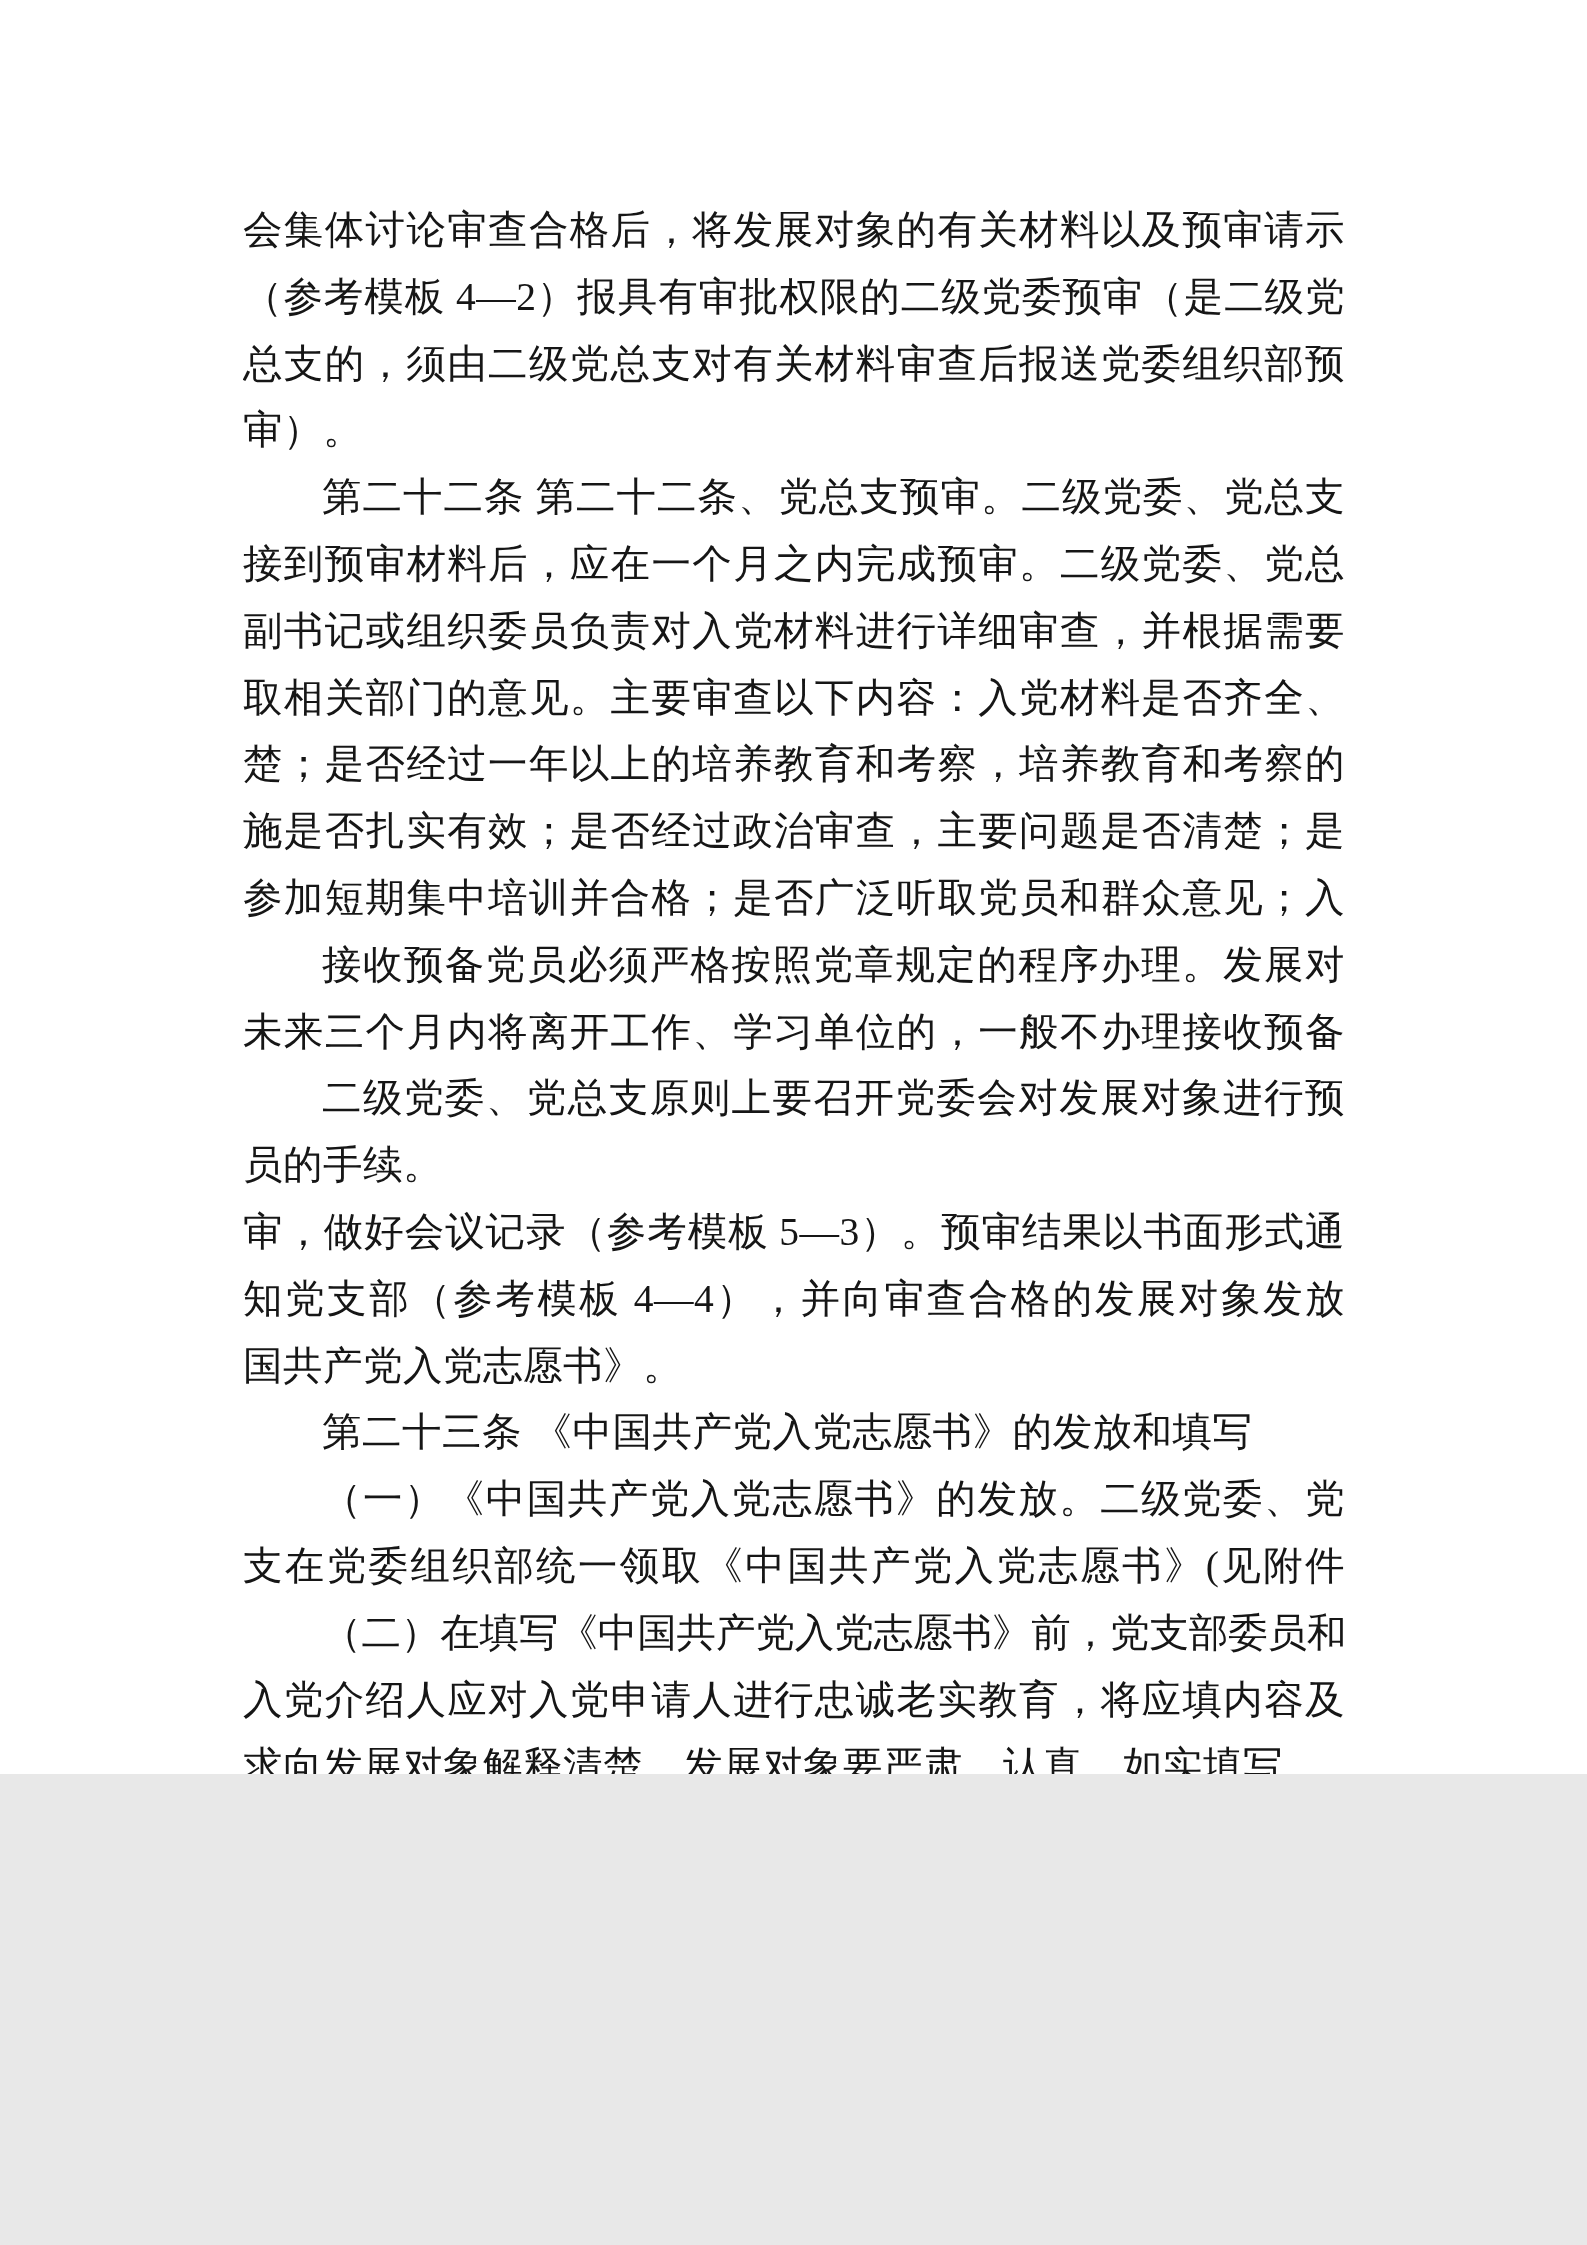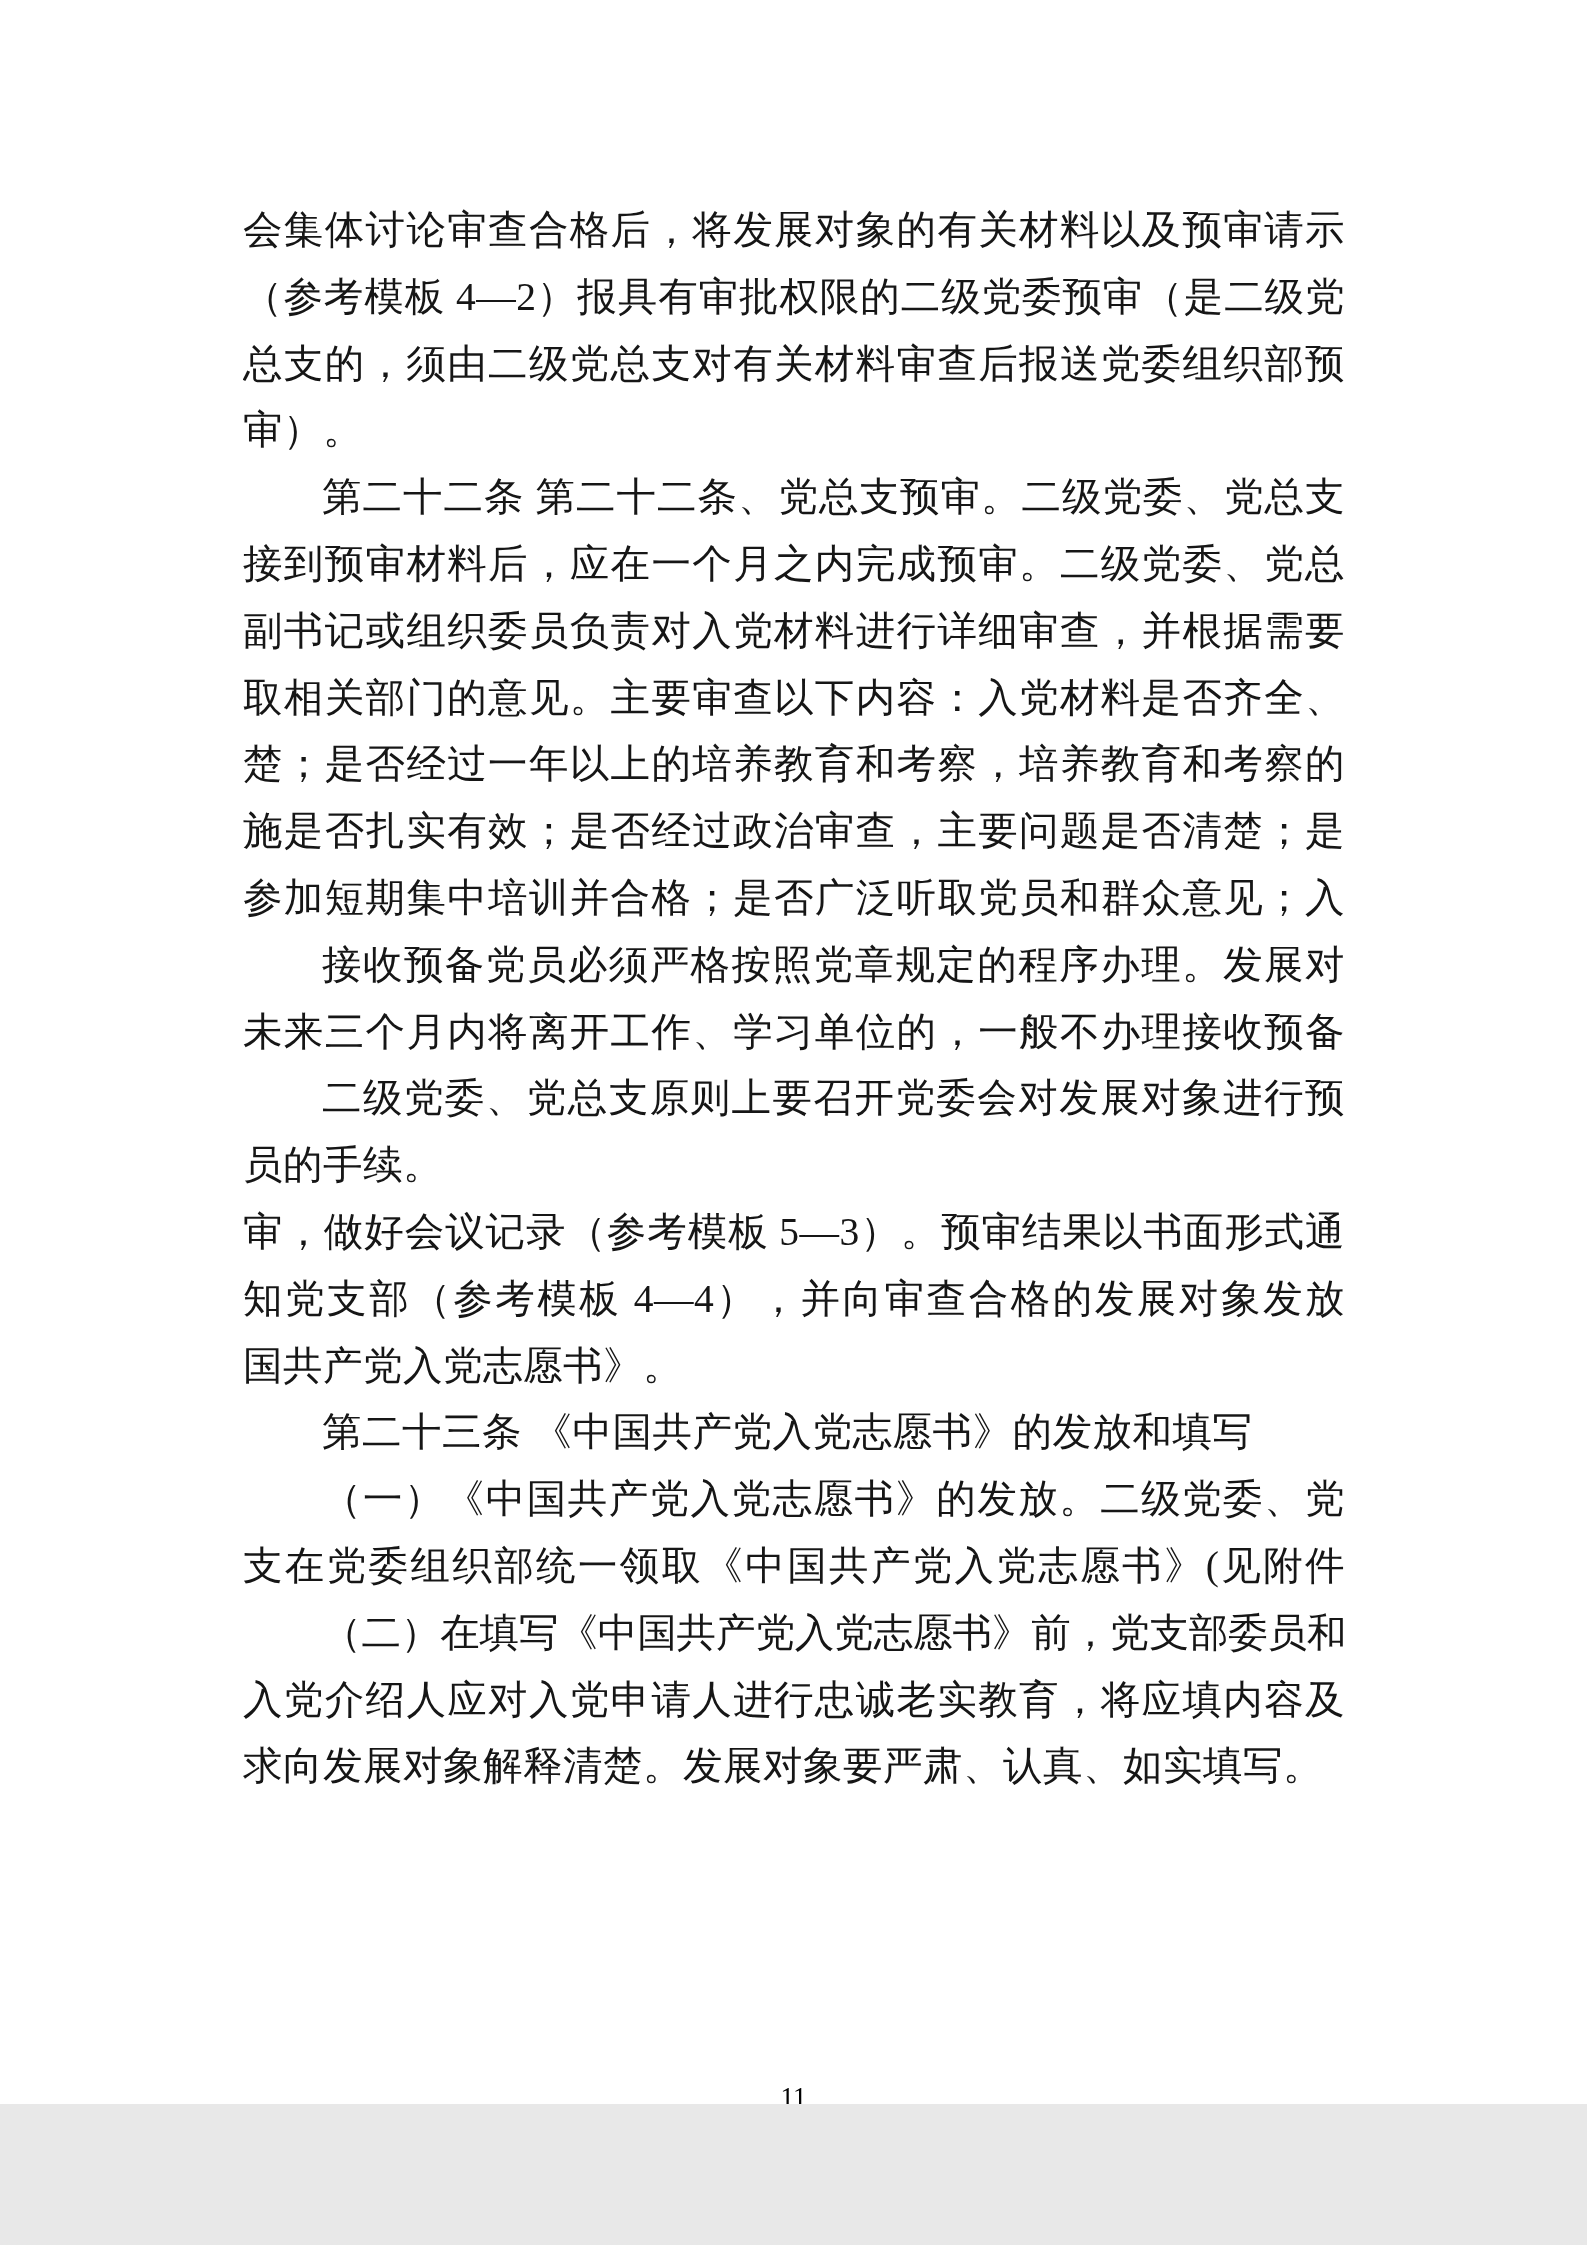--- a/index.html
+++ b/index.html
@@ -3,21 +3,21 @@
 <meta charset="utf-8">
 <style>
   html, body {
     margin: 0;
     padding: 0;
     background: #e8e8e8;
   }
   .page {
     position: relative;
     width: 1587px;
-    height: 2104px;
+    height: 1774px;
     margin: 0 auto;
     background: #ffffff;
     overflow: hidden;
     font-family: "Liberation Serif", "DejaVu Serif", serif;
   }
   .body-text {
     position: absolute;
     left: 243px;
     top: 197px;
     width: 1102px;

